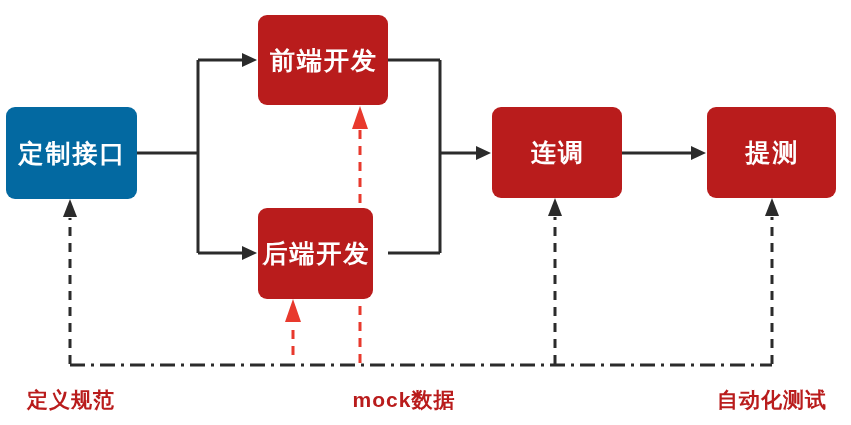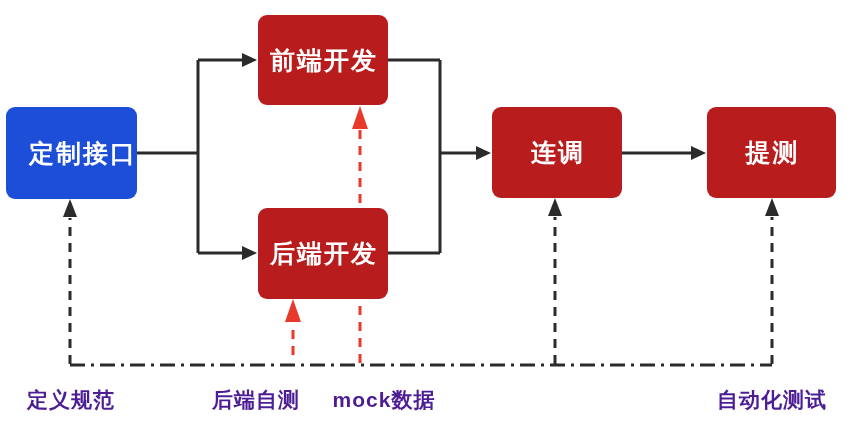--- a/index.html
+++ b/index.html
@@ -23,41 +23,41 @@
     color: #ffffff;
     display: flex;
     align-items: center;
     justify-content: center;
     font-size: 25px;
     font-weight: bold;
     letter-spacing: 2px;
     text-indent: 2px;
     white-space: nowrap;
   }
-  .node.accent { background: #1d4ed8; justify-content: flex-end; }
+  .node.accent { background: #0369a1; }
   .node.primary { background: #b91c1c; }
   .n-custom   { left: 6px;   top: 107px; width: 131px; height: 92px; }
   .n-frontend { left: 258px; top: 15px;  width: 130px; height: 90px; }
-  .n-backend  { left: 258px; top: 208px; width: 130px; height: 91px; }
+  .n-backend  { left: 258px; top: 208px; width: 115px; height: 91px; }
   .n-joint    { left: 492px; top: 107px; width: 130px; height: 91px; }
   .n-submit   { left: 707px; top: 107px; width: 129px; height: 91px; }
   .flabel {
     position: absolute;
     z-index: 1;
     top: 386px;
     transform: translateX(-50%);
     font-size: 21px;
     font-weight: 600;
-    color: #4c1d95;
+    color: #b91c1c;
     letter-spacing: 1px;
     white-space: nowrap;
   }
   .l-define   { left: 71px; }
   .l-selftest { left: 256px; }
-  .l-mock     { left: 384px; }
+  .l-mock     { left: 404px; }
   .l-format   { left: 554px; }
   .l-auto     { left: 772px; }
 
   .stroke-solid   { stroke: #2b2b2b; stroke-width: 3; fill: none; }
   .stroke-dashed  { stroke: #2b2b2b; stroke-width: 3; fill: none; stroke-dasharray: 9 7; }
   .stroke-dashdot { stroke: #2b2b2b; stroke-width: 3; fill: none; stroke-dasharray: 15 6 3 6; }
   .stroke-red     { stroke: #e8392d; stroke-width: 3; fill: none; stroke-dasharray: 9 7; }
   .head-black { fill: #2b2b2b; stroke: none; }
   .head-red   { fill: #e8392d; stroke: none; }
 </style>
@@ -115,17 +115,16 @@
     <span>后端开发</span>
   </div>
   <div class="node primary n-submit">
     <span>提测</span>
   </div>
   <div class="node primary n-joint">
     <span>连调</span>
   </div>
 
   <div class="flabel l-define">定义规范</div>
-  <div class="flabel l-selftest">后端自测</div>
   <div class="flabel l-mock">mock数据</div>
   <div class="flabel l-auto">自动化测试</div>
 
 </div>
 
 </body></html>

